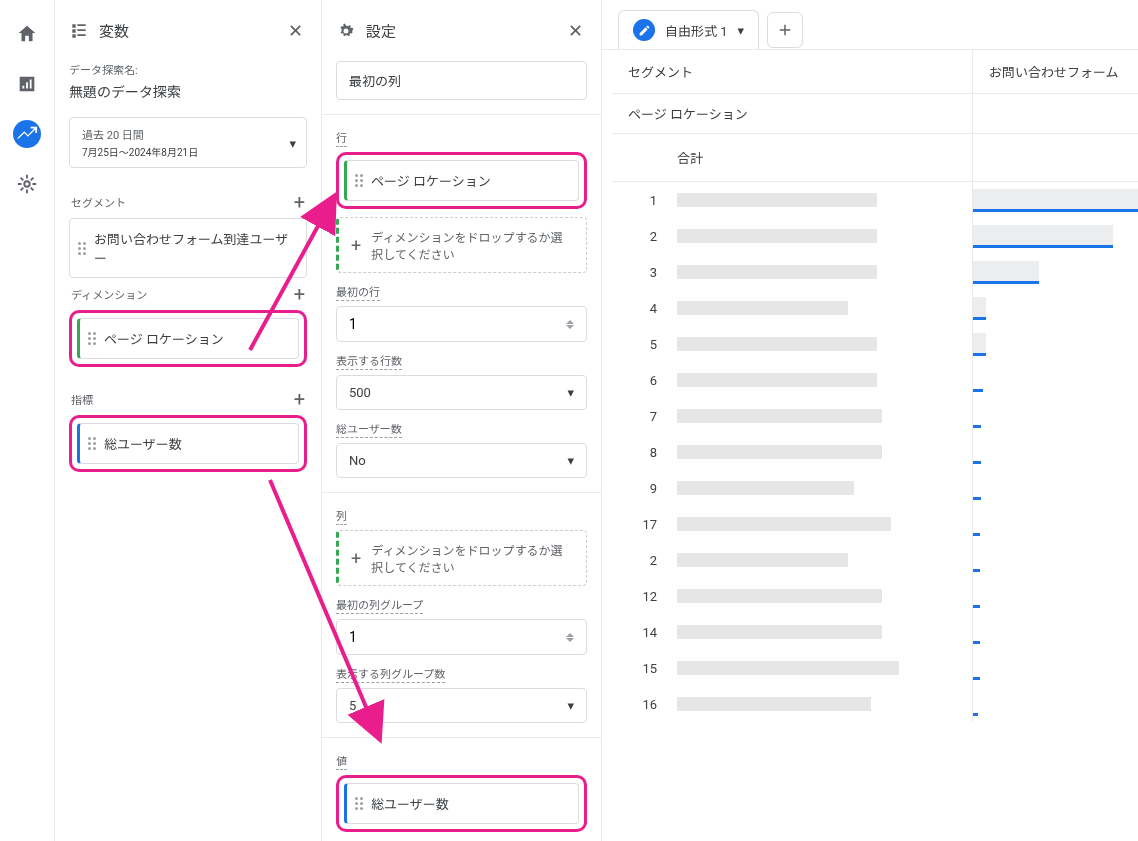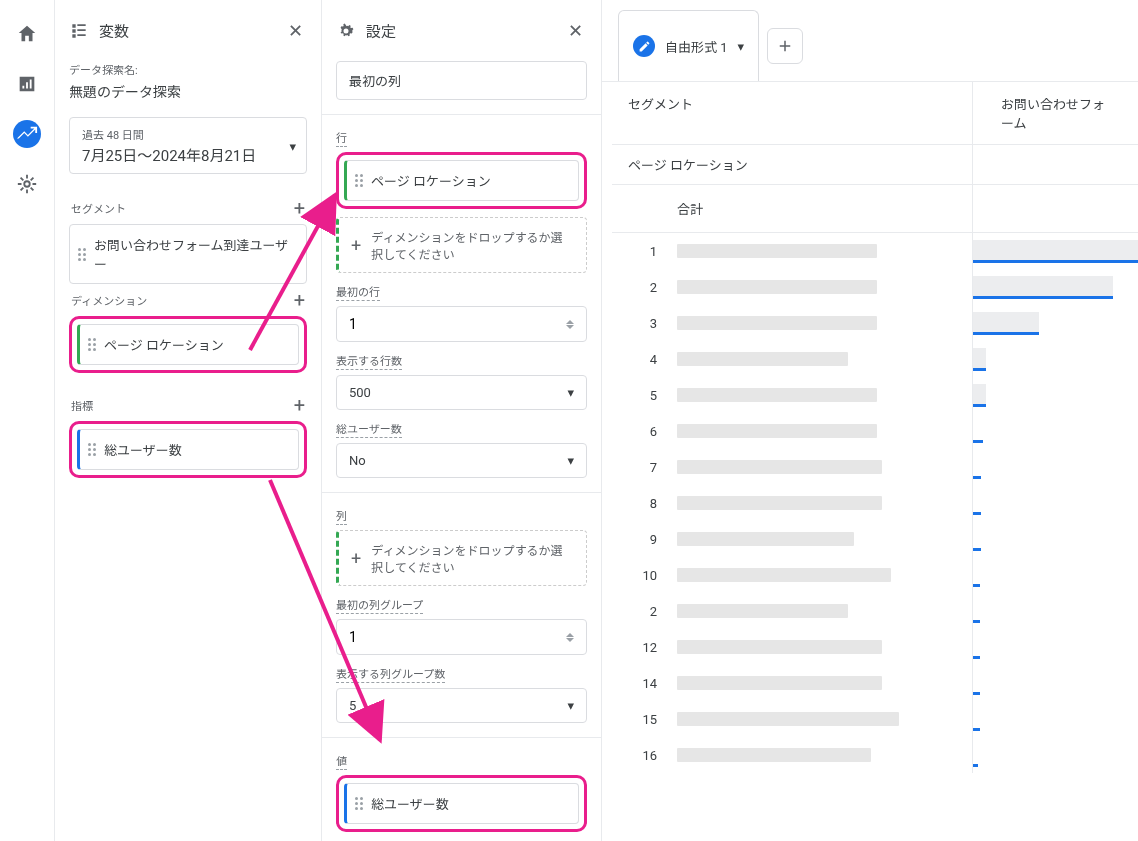--- a/index.html
+++ b/index.html
@@ -15,21 +15,21 @@
 .panel-settings{width:280px}
 .panel-header{display:flex;align-items:center;padding:16px 14px;gap:10px}
 .panel-header svg{fill:#5f6368;width:20px;height:20px}
 .panel-header .title{font-size:15px;color:#3c4043;flex:1}
 .close-x{font-size:18px;color:#5f6368;cursor:pointer;padding:4px}
 .panel-scroll{overflow-y:auto;flex:1;padding:0 14px 14px}
 .field-block{margin-bottom:16px}
 .tiny-label{font-size:11px;color:#5f6368;display:block;margin-bottom:4px}
 .date-box{border:1px solid #dadce0;border-radius:4px;padding:8px 12px;position:relative;cursor:pointer}
 .date-box .l1{font-size:11px;color:#5f6368}
-.date-box .l2{font-size:15px;color:#3c4043;margin-top:2px}
+.date-box .l2{font-size:10px;color:#3c4043;margin-top:2px}
 .date-box .arrow{position:absolute;right:10px;top:50%;transform:translateY(-50%)}
 .section-header{display:flex;align-items:center;justify-content:space-between;font-size:11px;color:#5f6368;padding:6px 2px}
 .plus-btn{font-size:20px;color:#5f6368;cursor:pointer;line-height:1}
 .chip{border:1px solid #dadce0;border-radius:4px;padding:10px 10px 10px 8px;display:flex;align-items:center;gap:8px;background:#fff;cursor:grab}
 .chip .grip{display:grid;grid-template-columns:3px 3px;gap:2px}
 .chip .grip span{width:3px;height:3px;background:#9aa0a6;border-radius:50%}
 .chip-green{border-left:3px solid #34a853}
 .chip-blue{border-left:3px solid #1a73e8}
 .chip-text{font-size:13px;color:#3c4043}
 .highlight-box{border:3px solid #e91e8c;border-radius:10px;padding:5px;margin-bottom:8px}
@@ -39,29 +39,29 @@
 .select-box input{border:0;outline:0;font-size:14px;width:100%;background:transparent}
 .spinner{display:flex;flex-direction:column;gap:1px}
 .spinner span{width:0;height:0;border-left:4px solid transparent;border-right:4px solid transparent}
 .spinner .up{border-bottom:4px solid #9aa0a6}
 .spinner .dn{border-top:4px solid #9aa0a6}
 .dropzone{border:1px dashed #ccc;border-left:3px dashed #34a853;border-radius:4px;padding:10px 12px;display:flex;align-items:center;gap:10px;color:#5f6368;font-size:12px}
 .dropzone .plus{font-size:18px;font-weight:400}
 hr.sep{border:0;border-top:1px solid #e8eaed;margin:14px -14px}
 .report{flex:1;display:flex;flex-direction:column}
 .tabs{display:flex;align-items:center;padding:10px 0 0 16px;gap:8px}
-.tab{display:flex;align-items:center;gap:10px;border:1px solid #dadce0;border-bottom:0;border-radius:6px 6px 0 0;padding:24px 14px;background:#fff}
+.tab{display:flex;align-items:center;gap:10px;border:1px solid #dadce0;border-bottom:0;border-radius:6px 6px 0 0;padding:8px 14px;background:#fff}
 .tab .badge{width:22px;height:22px;border-radius:50%;background:#1a73e8;display:flex;align-items:center;justify-content:center}
 .tab .badge svg{fill:#fff;width:13px;height:13px}
 .addtab{width:36px;height:36px;border:1px solid #dadce0;border-radius:6px;display:flex;align-items:center;justify-content:center;cursor:pointer}
 .addtab svg{fill:#5f6368;width:18px;height:18px}
 .report-body{border-top:1px solid #e8eaed;flex:1;overflow:auto;padding:0 0 0 10px}
 .rhead{display:grid;grid-template-columns:360px 1fr;border-bottom:1px solid #e8eaed}
 .rhead .col1{padding:12px 16px}
-.rhead .col2{padding:12px 28px;border-left:1px solid #e8eaed}
+.rhead .col2{padding:12px 16px;border-left:1px solid #e8eaed}
 .subrow{display:grid;grid-template-columns:360px 1fr;border-bottom:1px solid #e8eaed}
 .subrow .c{padding:10px 16px}
 .subrow .c2{border-left:1px solid #e8eaed}
 .totalrow{display:grid;grid-template-columns:55px 305px 1fr}
 .totalrow .num{padding:14px 10px;text-align:right}
 .totalrow .lab{padding:14px 10px}
 .totalrow .bar{border-left:1px solid #e8eaed;padding:10px}
 .datarow{display:grid;grid-template-columns:55px 305px 1fr;height:36px;align-items:center}
 .datarow .num{padding:0 10px;text-align:right;color:#3c4043}
 .datarow .lab{padding:0 10px}
@@ -107,21 +107,21 @@
         </svg>
       <span class="title">変数</span>
       <span class="close-x">✕</span>
     </div>
     <div class="panel-scroll">
       <div class="field-block">
         <span class="tiny-label">データ探索名:</span>
         <div style="font-size:14px;margin-top:4px">無題のデータ探索</div>
       </div>
       <div class="date-box">
-        <div class="l1">過去 48 日間</div>
+        <div class="l1">過去 20 日間</div>
         <div class="l2">7月25日〜2024年8月21日</div>
         <span class="arrow">▾</span>
       </div>
 
       <div class="section-header" style="margin-top:18px">
         <span>セグメント</span>
         <span class="plus-btn">+</span>
       </div>
       <div class="chip">
         <div class="grip">
@@ -383,21 +383,21 @@
           <div class="datarow">
             <div class="num">9</div>
             <div class="lab">
               <div class="blur" style="width:62%"></div>
             </div>
             <div class="barcell">
               <div class="bbar" style="width:5%"></div>
             </div>
           </div>
           <div class="datarow">
-            <div class="num">10</div>
+            <div class="num">17</div>
             <div class="lab">
               <div class="blur" style="width:75%"></div>
             </div>
             <div class="barcell">
               <div class="bbar" style="width:4%"></div>
             </div>
           </div>
           <div class="datarow">
             <div class="num">2</div>
             <div class="lab">

